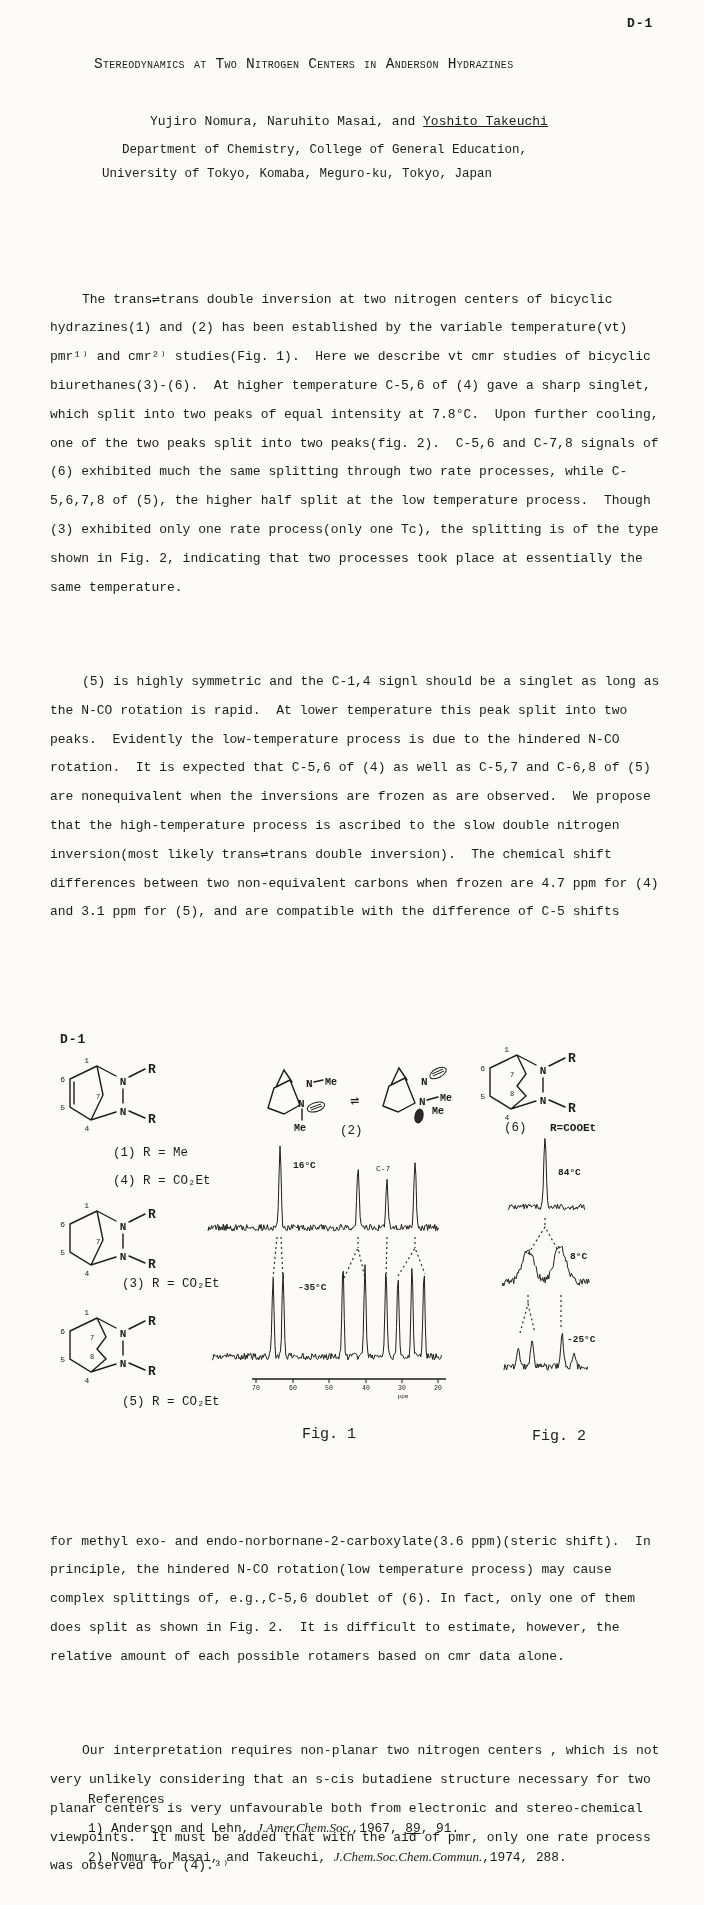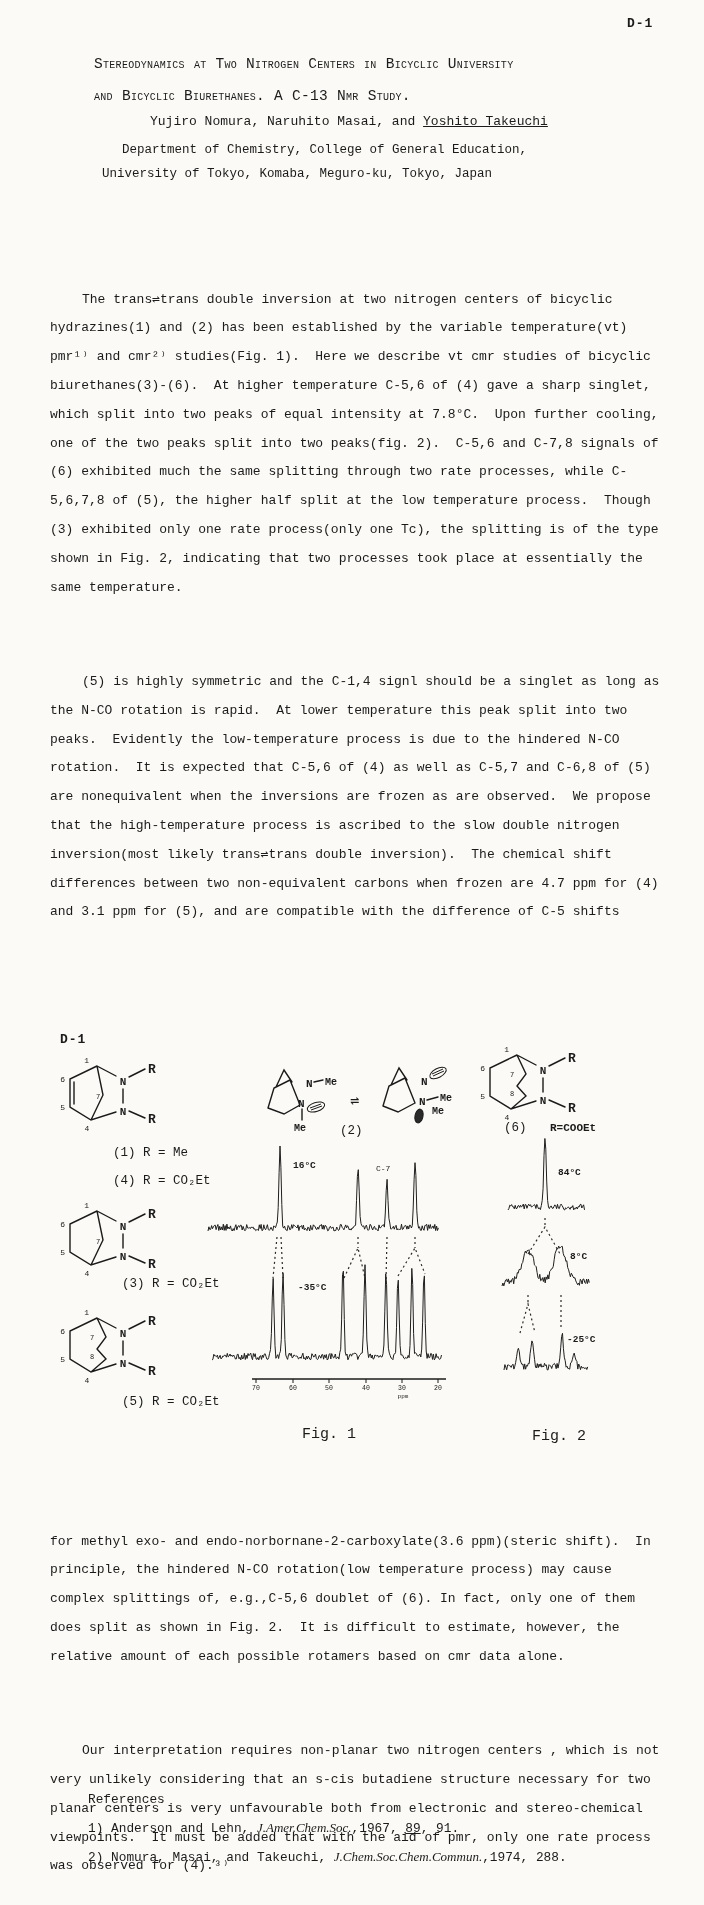--- a/index.html
+++ b/index.html
@@ -35,22 +35,21 @@
   svg .melab{font-size:10px;font-weight:bold;}
   svg .lobe{stroke:#1b1b1b;stroke-width:1;fill:none;}
   svg .lobefill{fill:#2a2a2a;stroke:#1b1b1b;}
 </style>
 </head>
 <body>
 
 <div class="abs pagetag" style="left:627px;top:16px;">D-1</div>
 
 <div class="abs title" style="left:94px;top:48px;">
-  <div>Stereodynamics at Two Nitrogen Centers in Bicyclic University</div>
-  <div>and Bicyclic Biurethanes.  A C-13 Nmr Study.</div>
+  <div>Stereodynamics at Two Nitrogen Centers in Anderson Hydrazines</div>
 </div>
 
 <div class="abs authors" style="left:120px;top:114px;"><span>Yujiro Nomura, Naruhito Masai, and </span><span class="ulname">Yoshito Takeuchi</span></div>
 
 <div class="abs affil" style="left:122px;top:143px;">Department of Chemistry, College of General Education,</div>
 <div class="abs affil" style="left:102px;top:167px;">University of Tokyo, Komaba, Meguro-ku, Tokyo, Japan</div>
 
 <div class="abs bodytext" style="left:46px;top:224px;">
   <p class="indent">The trans⇌trans double inversion at two nitrogen centers of bicyclic hydrazines(1) and (2) has been established by the variable temperature(vt) pmr¹⁾ and cmr²⁾ studies(Fig. 1).  Here we describe vt cmr studies of bicyclic biurethanes(3)-(6).  At higher temperature C-5,6 of (4) gave a sharp singlet, which split into two peaks of equal intensity at 7.8°C.  Upon further cooling, one of the two peaks split into two peaks(fig. 2).  C-5,6 and C-7,8 signals of (6) exhibited much the same splitting through two rate processes, while C-5,6,7,8 of (5), the higher half split at the low temperature process.  Though (3) exhibited only one rate process(only one Tc), the splitting is of the type shown in Fig. 2, indicating that two processes took place at essentially the same temperature.</p>
   <p class="indent">(5) is highly symmetric and the C-1,4 signl should be a singlet as long as the N-CO rotation is rapid.  At lower temperature this peak split into two peaks.  Evidently the low-temperature process is due to the hindered N-CO rotation.  It is expected that C-5,6 of (4) as well as C-5,7 and C-6,8 of (5) are nonequivalent when the inversions are frozen as are observed.  We propose that the high-temperature process is ascribed to the slow double nitrogen inversion(most likely trans⇌trans double inversion).  The chemical shift differences between two non-equivalent carbons when frozen are 4.7 ppm for (4) and 3.1 ppm for (5), and are compatible with the difference of C-5 shifts</p>

